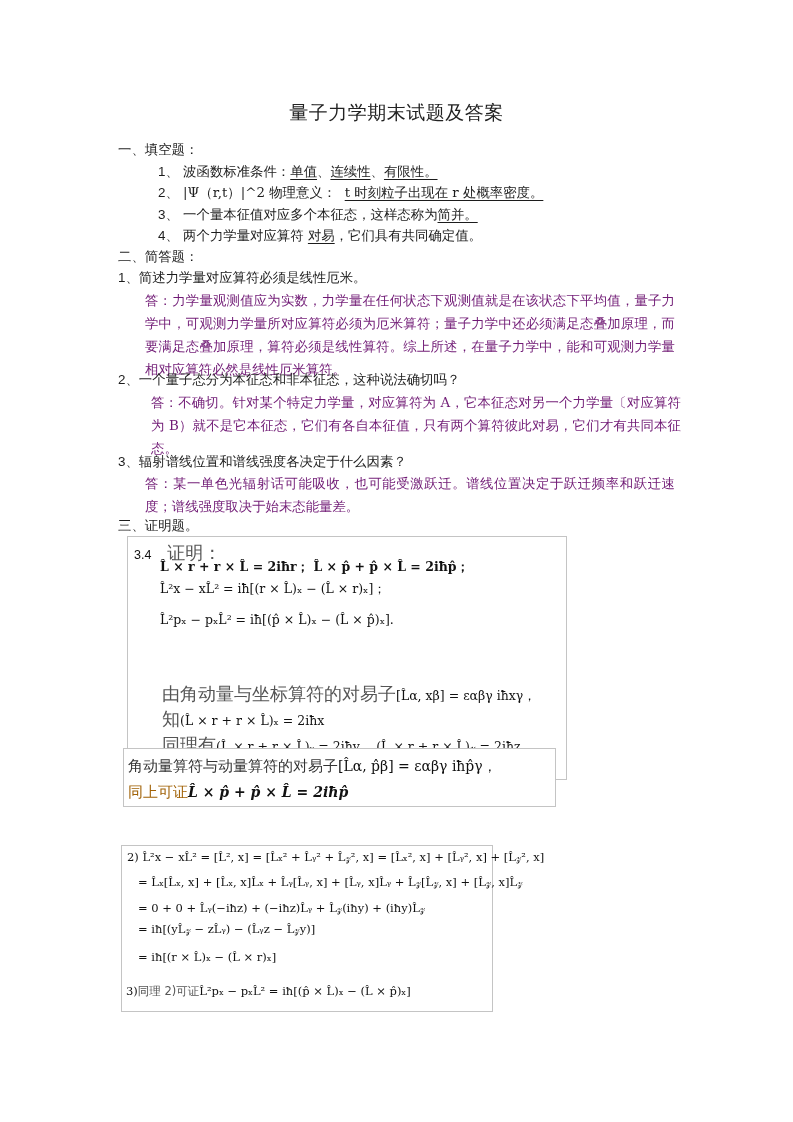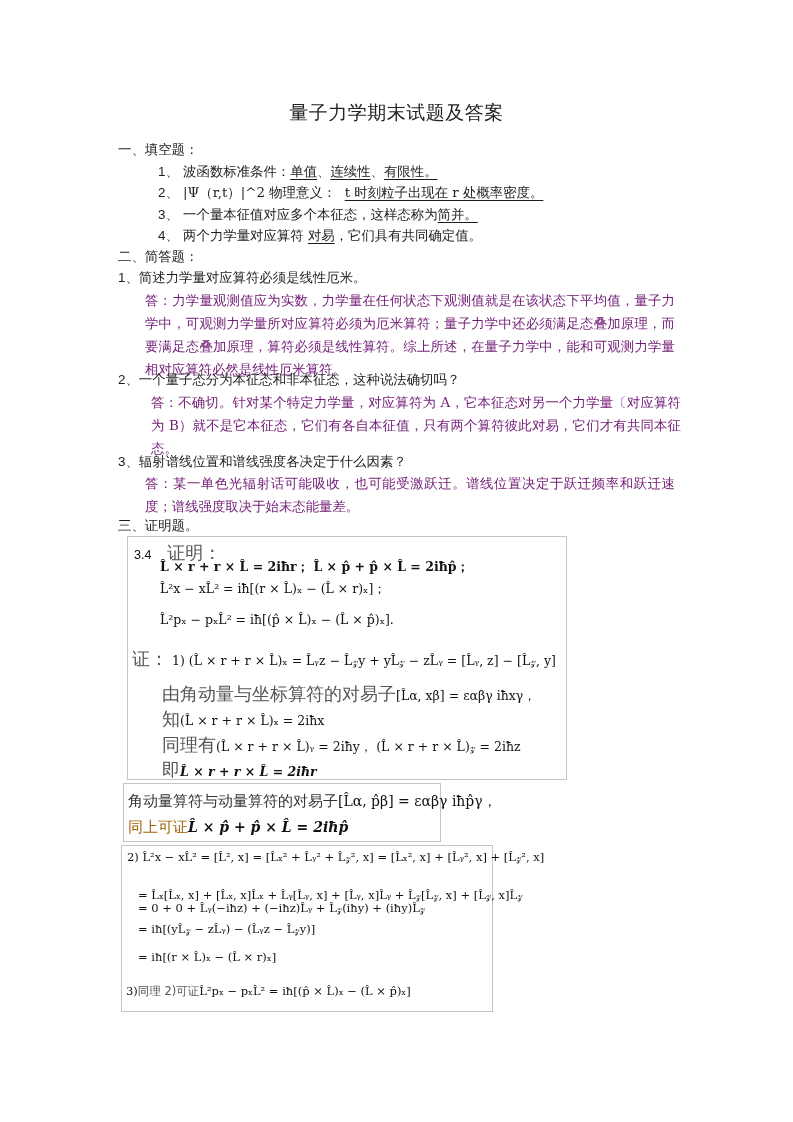--- a/index.html
+++ b/index.html
@@ -78,49 +78,45 @@
 
 <div class="line" style="left:118px; top:515px;">三、证明题。</div>
 
 <div class="box" style="left:127px; top:536px; width:440px; height:244px;">
   <div class="math" style="left:6px; top:4px;">
     <span class="num" style="font-size:12.5px;">3.4</span>&nbsp;&nbsp;&nbsp;&nbsp;<span class="cn">证明：</span>
   </div>
   <div class="math" style="left:32px; top:22px; font-weight:bold;">L̂ × r + r × L̂ = 2iħr；  L̂ × p̂ + p̂ × L̂ = 2iħp̂；</div>
   <div class="math" style="left:32px; top:44px;">L̂²x − xL̂² = iħ[(r × L̂)ₓ − (L̂ × r)ₓ]；</div>
   <div class="math" style="left:32px; top:75px;">L̂²pₓ − pₓL̂² = iħ[(p̂ × L̂)ₓ − (L̂ × p̂)ₓ].</div>
-  <div class="math" style="left:4px; top:110px;">
-    <span class="cn">证：</span>
-    <span>1)  (L̂ × r + r × L̂)ₓ = L̂ᵧz − L̂𝓏y + yL̂𝓏 − zL̂ᵧ = [L̂ᵧ, z] − [L̂𝓏, y]</span>
-  </div>
   <div class="math" style="left:34px; top:145px;">
     <span class="cn">由角动量与坐标算符的对易子</span><span>[L̂α, xβ] = εαβγ iħxγ，</span>
   </div>
   <div class="math" style="left:34px; top:170px;">
     <span class="cn">知</span><span>(L̂ × r + r × L̂)ₓ = 2iħx</span>
   </div>
   <div class="math" style="left:34px; top:196px;">
     <span class="cn">同理有</span><span>(L̂ × r + r × L̂)ᵧ = 2iħy，  (L̂ × r + r × L̂)𝓏 = 2iħz</span>
   </div>
   <div class="math" style="left:34px; top:221px;">
     <span class="cn">即</span><b>L̂ × r + r × L̂ = 2iħr</b>
   </div>
 </div>
 
-<div class="box" style="left:123px; top:783px; width:318px; height:59px;">
+<div class="box" style="left:123px; top:748px; width:433px; height:59px;">
   <div class="math" style="left:4px; top:8px;">
     <span class="cn2">角动量算符与动量算符的对易子</span><span style="font-size:14px;">[L̂α, p̂β] = εαβγ iħp̂γ，</span>
   </div>
   <div class="math" style="left:4px; top:34px;">
     <span class="cn2 purple">同上可证</span><b style="font-size:14px;">L̂ × p̂ + p̂ × L̂ = 2iħp̂</b>
   </div>
 </div>
 
 <div class="box" style="left:121px; top:845px; width:372px; height:167px;">
   <div class="math" style="left:5px; top:4px; font-size:11.5px;">2)  L̂²x − xL̂² = [L̂², x] = [L̂ₓ² + L̂ᵧ² + L̂𝓏², x] = [L̂ₓ², x] + [L̂ᵧ², x] + [L̂𝓏², x]</div>
-  <div class="math" style="left:16px; top:42px; font-size:11.5px;">= L̂ₓ[L̂ₓ, x] + [L̂ₓ, x]L̂ₓ + L̂ᵧ[L̂ᵧ, x] + [L̂ᵧ, x]L̂ᵧ + L̂𝓏[L̂𝓏, x] + [L̂𝓏, x]L̂𝓏</div>
+  <div class="math" style="left:16px; top:29px; font-size:11.5px;">= L̂ₓ[L̂ₓ, x] + [L̂ₓ, x]L̂ₓ + L̂ᵧ[L̂ᵧ, x] + [L̂ᵧ, x]L̂ᵧ + L̂𝓏[L̂𝓏, x] + [L̂𝓏, x]L̂𝓏</div>
   <div class="math" style="left:16px; top:55px; font-size:11.5px;">= 0 + 0 + L̂ᵧ(−iħz) + (−iħz)L̂ᵧ + L̂𝓏(iħy) + (iħy)L̂𝓏</div>
   <div class="math" style="left:16px; top:76px; font-size:11.5px;">= iħ[(yL̂𝓏 − zL̂ᵧ) − (L̂ᵧz − L̂𝓏y)]</div>
   <div class="math" style="left:16px; top:104px; font-size:11.5px;">= iħ[(r × L̂)ₓ − (L̂ × r)ₓ]</div>
   <div class="math" style="left:4px; top:138px; font-size:11.5px;">
     <span>3)</span><span class="cn" style="font-size:11.5px;">同理 2)可证</span><span>L̂²pₓ − pₓL̂² = iħ[(p̂ × L̂)ₓ − (L̂ × p̂)ₓ]</span>
   </div>
 </div>
 
 </body></html>

